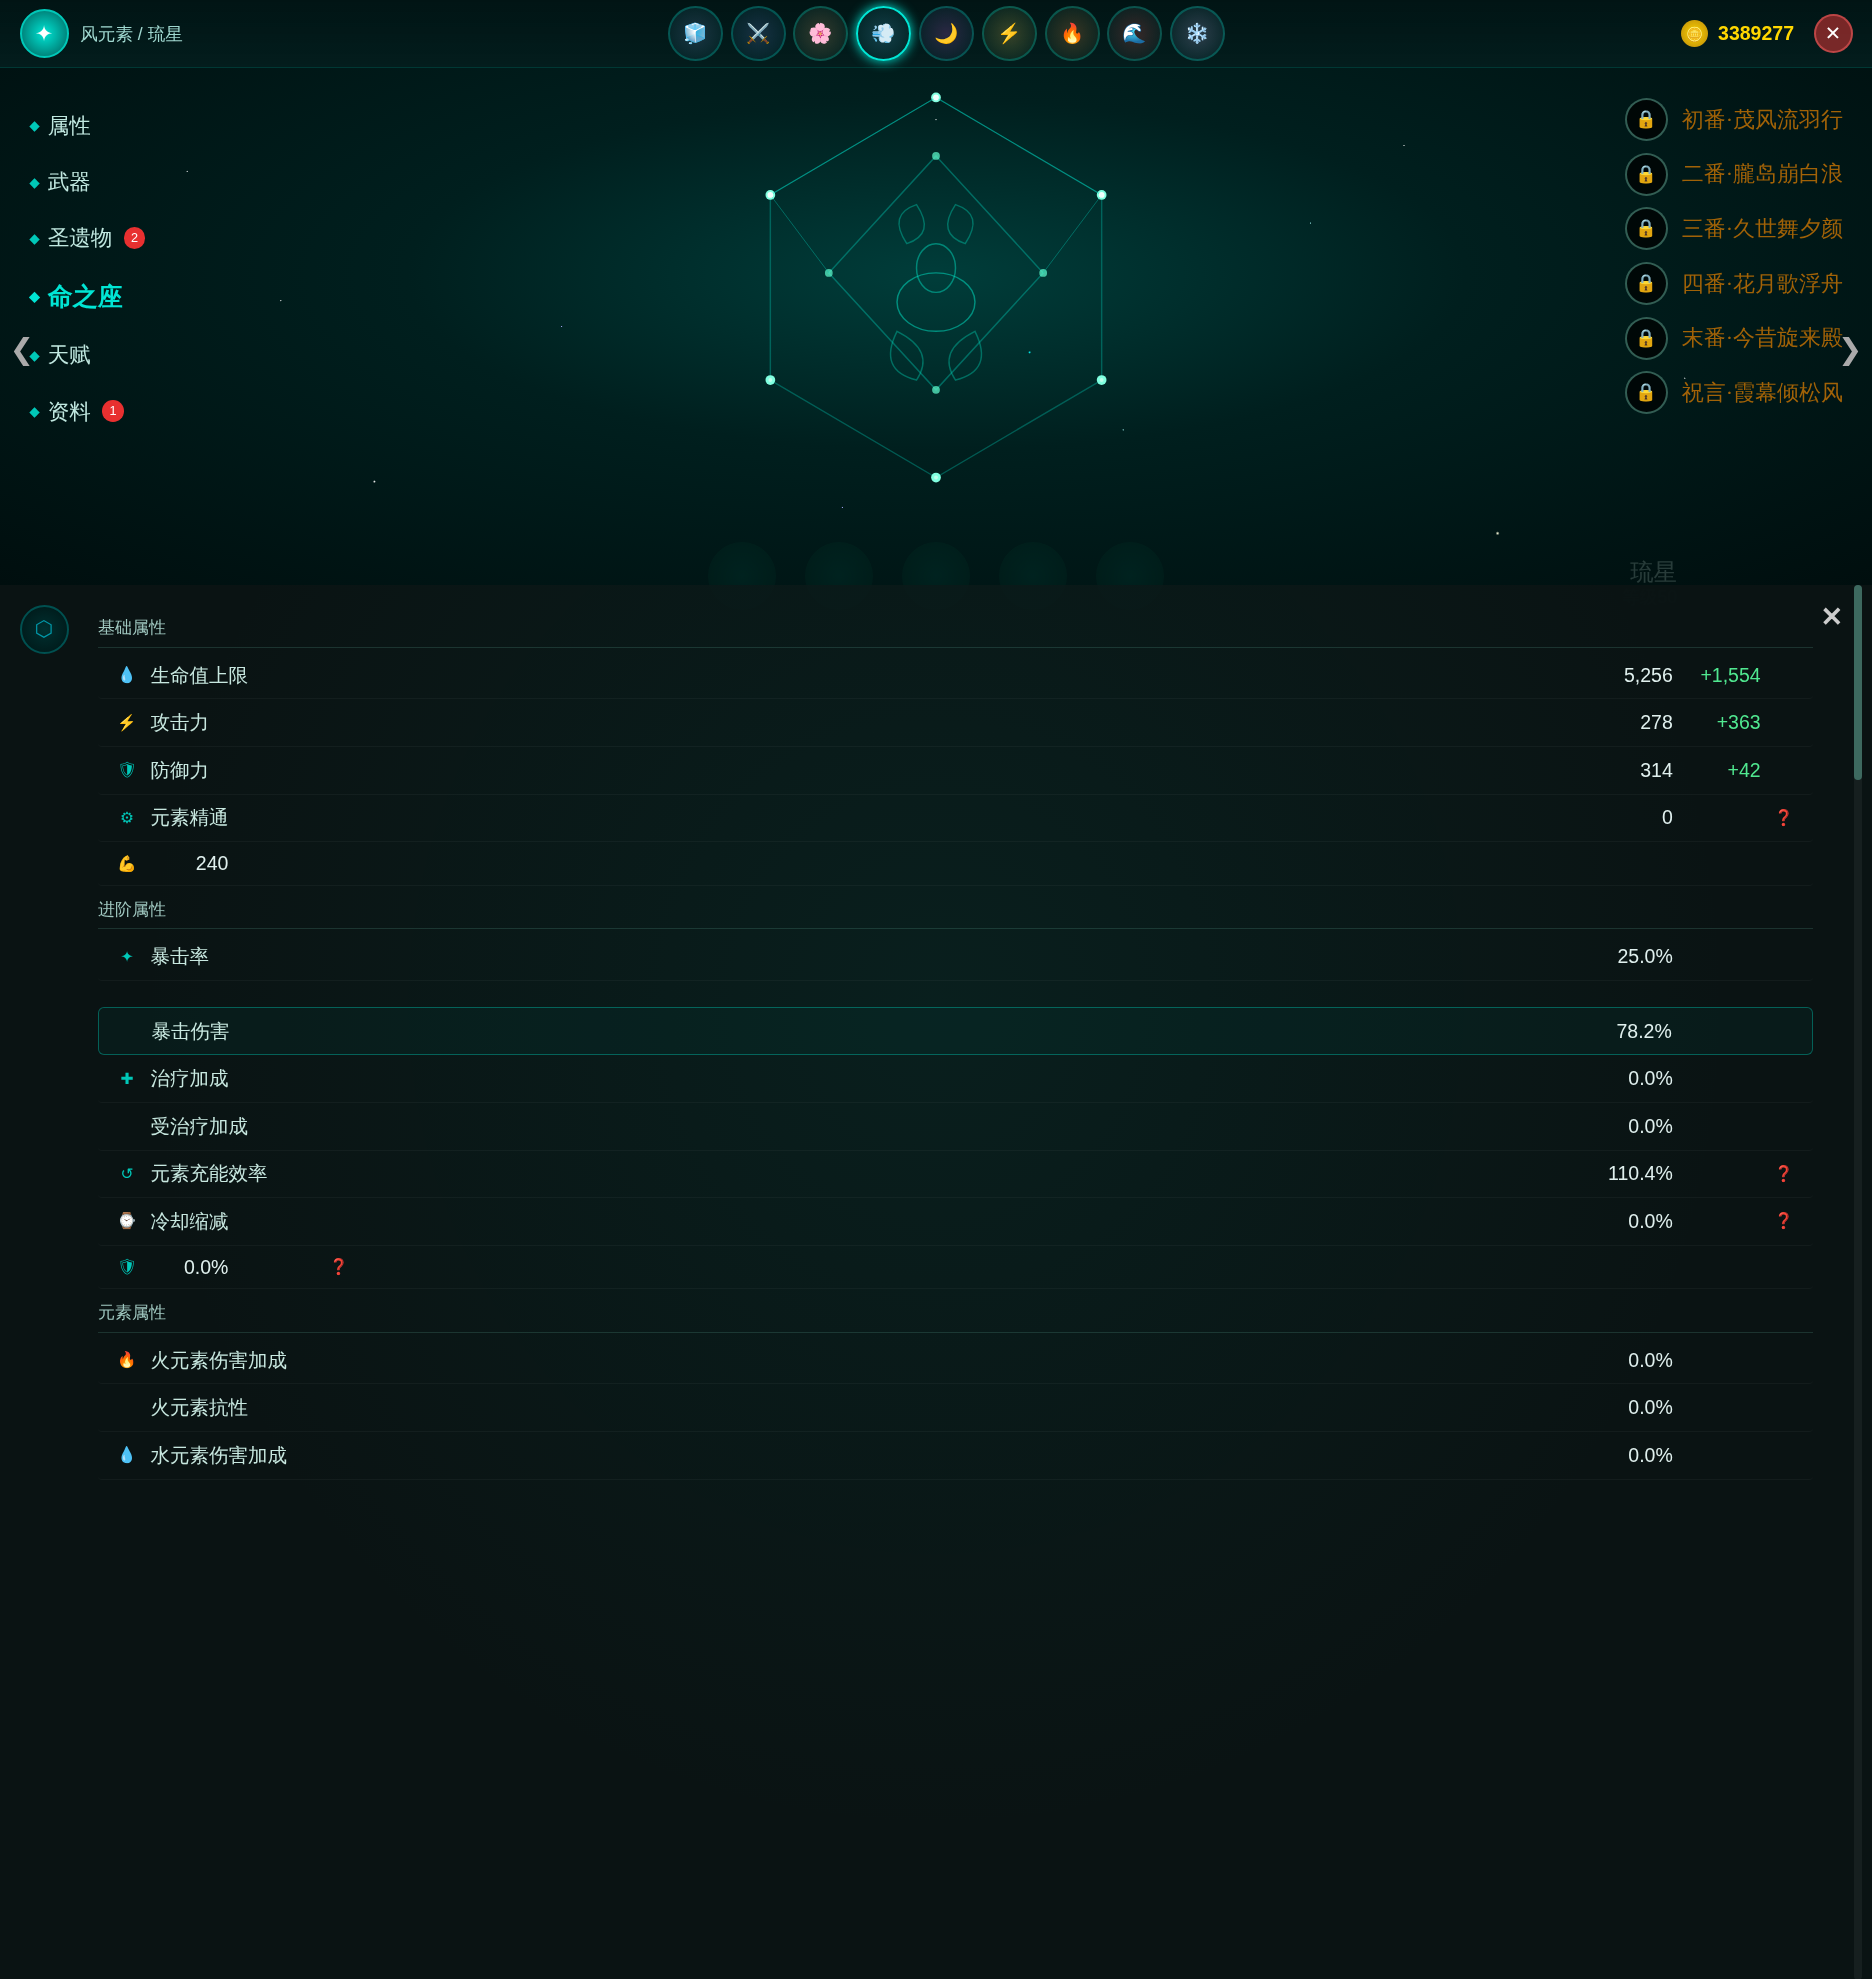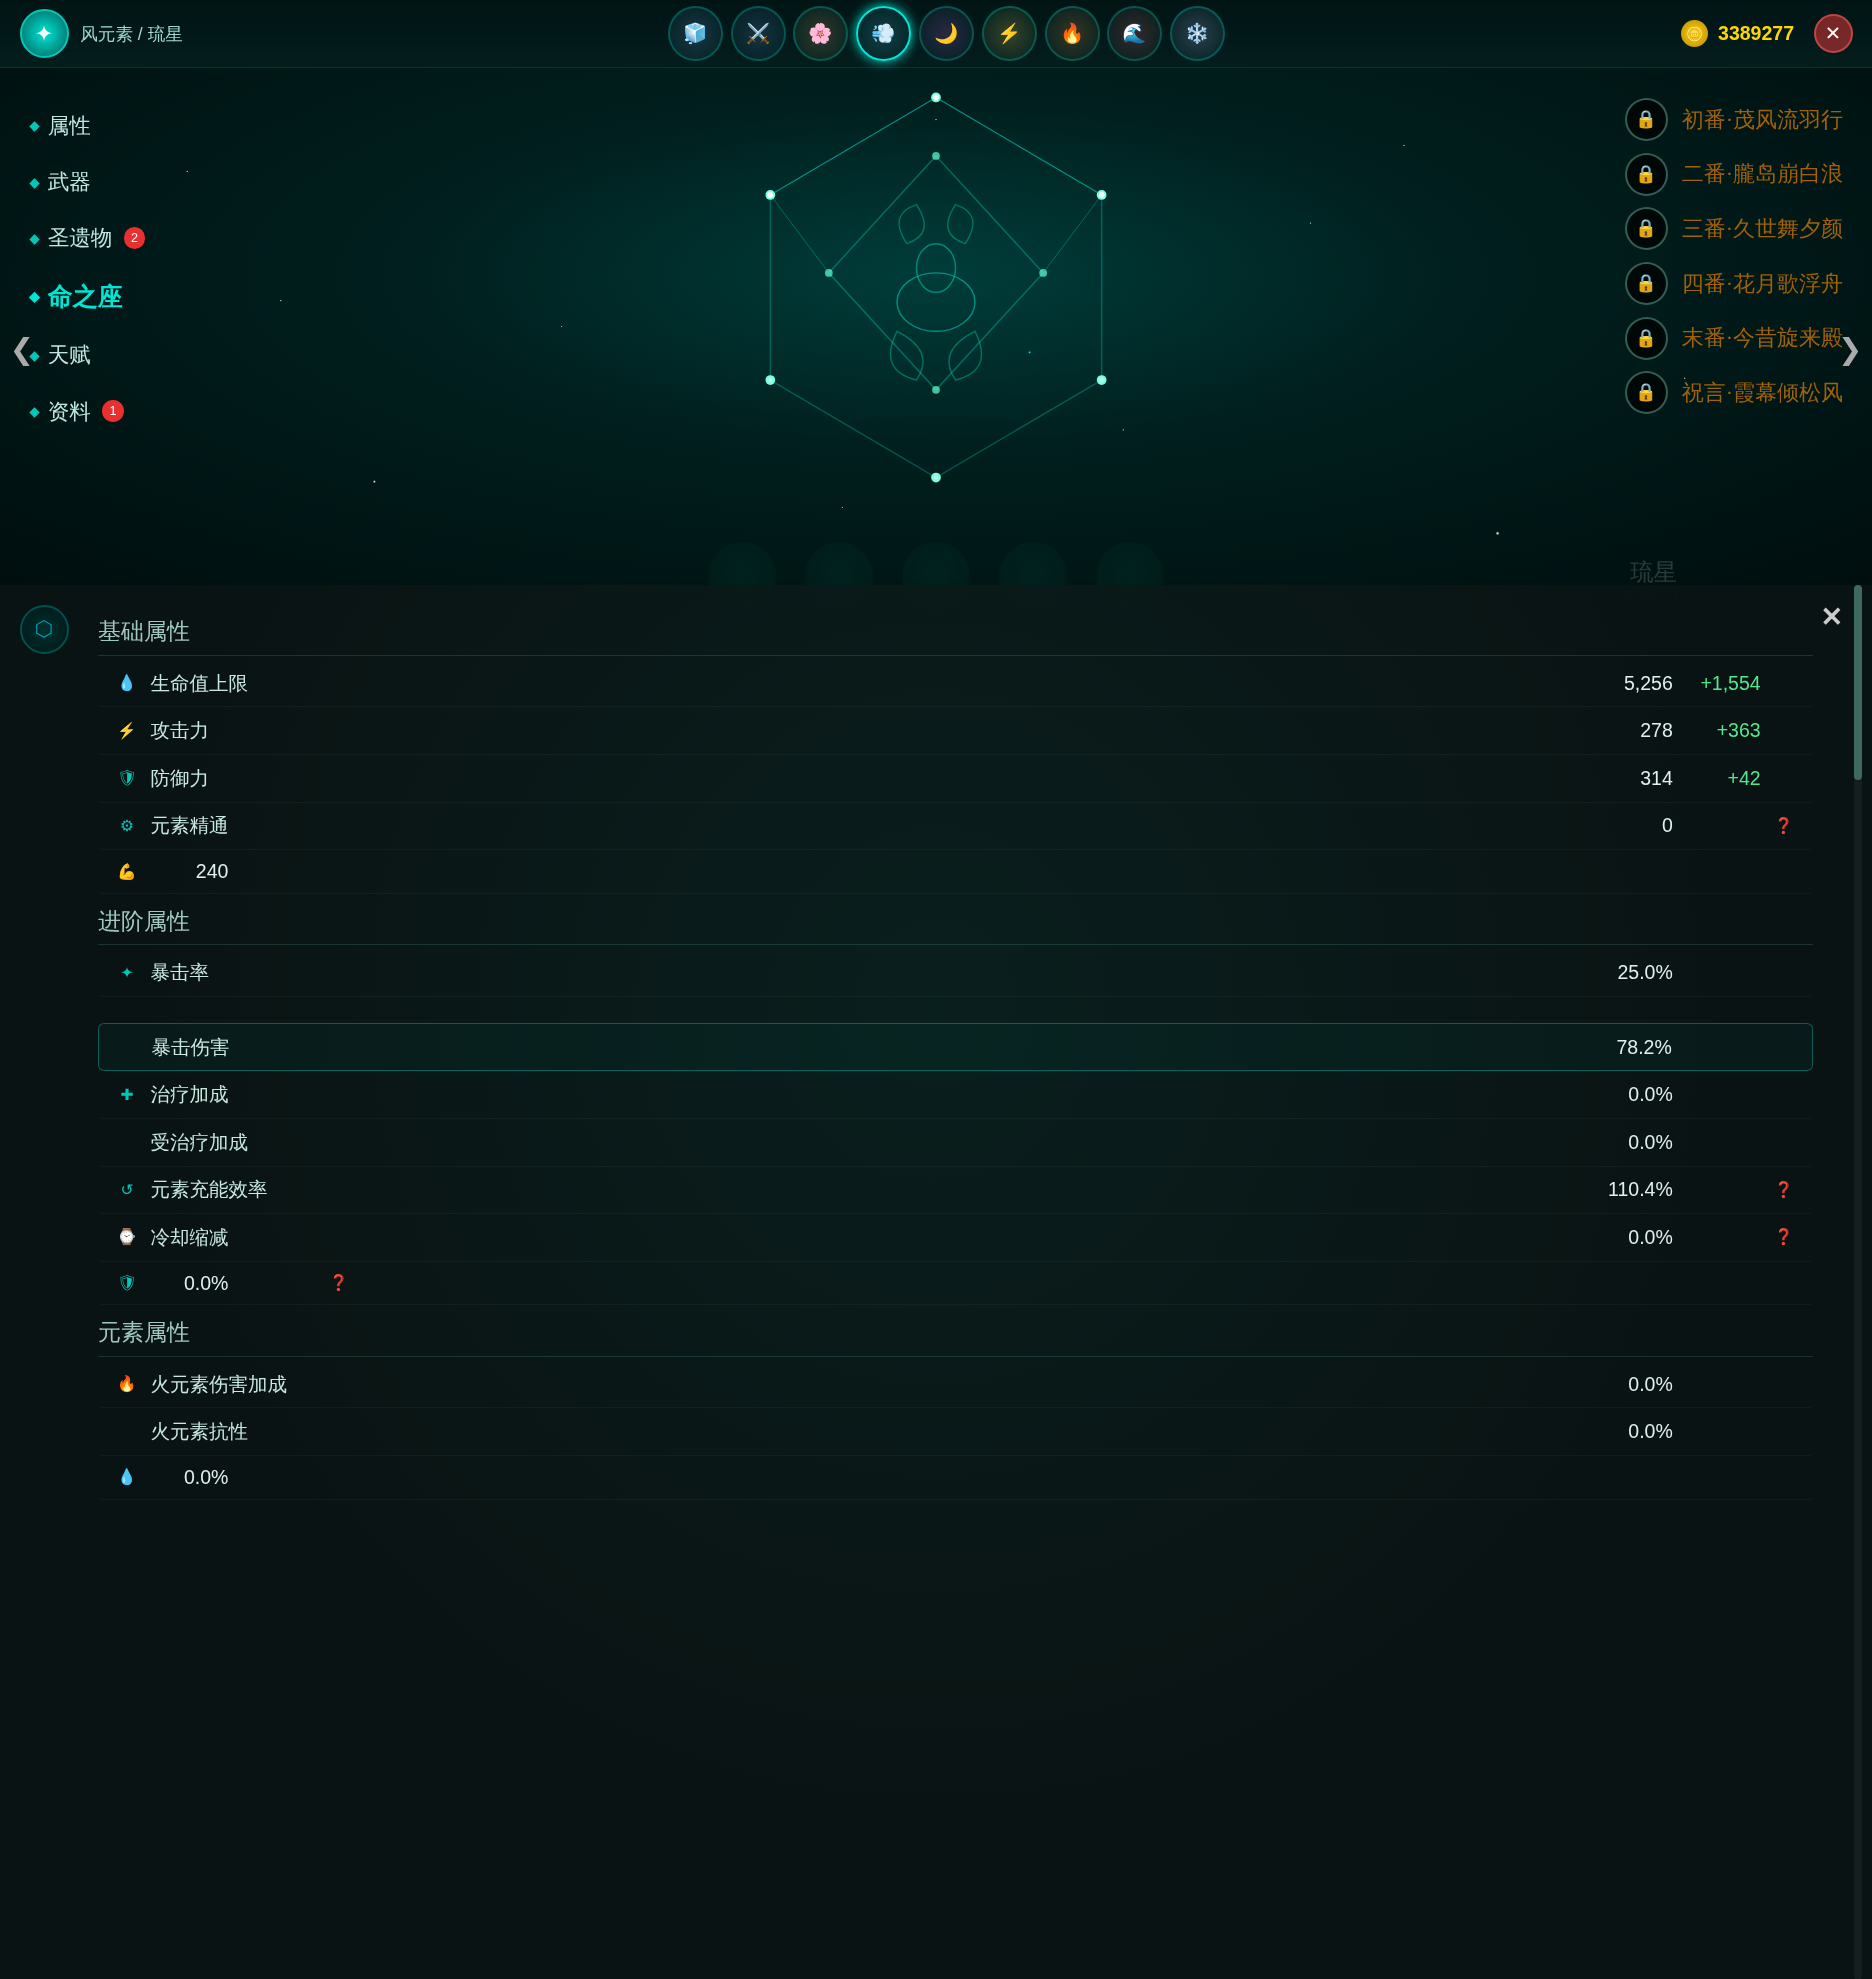--- a/index.html
+++ b/index.html
@@ -288,21 +288,21 @@
       font-size: 21.5px;
     }
 
     .stats-content {
       padding: 19.5px 59px 19.5px 98px;
       position: relative;
     }
 
     .section-title {
       color: #a0c8c0;
-      font-size: 23px;
+      font-size: 17px;
       padding: 11.7px 0 7.8px 0;
       border-bottom: 1px solid rgba(100,180,160,0.2);
       margin-bottom: 3.9px;
     }
 
     .stat-row {
       display: flex;
       align-items: center;
       padding: 9.8px 15.6px;
       border-bottom: 1px solid rgba(255,255,255,0.04);
@@ -648,20 +648,21 @@
       </div>
       <div class="stat-row">
         <span class="stat-icon"></span>
         <span class="stat-name">火元素抗性</span>
         <span class="stat-value">0.0%</span>
         <span class="stat-bonus"></span>
         <span class="stat-help"></span>
       </div>
       <div class="stat-row">
         <span class="stat-icon">💧</span>
+        <span class="stat-name">水元素伤害加成</span>
         <span class="stat-value">0.0%</span>
         <span class="stat-bonus"></span>
         <span class="stat-help"></span>
       </div>
     </div>
 
   <div class="scroll-track">
     <div class="scroll-thumb"></div>
   </div>
 </div>

